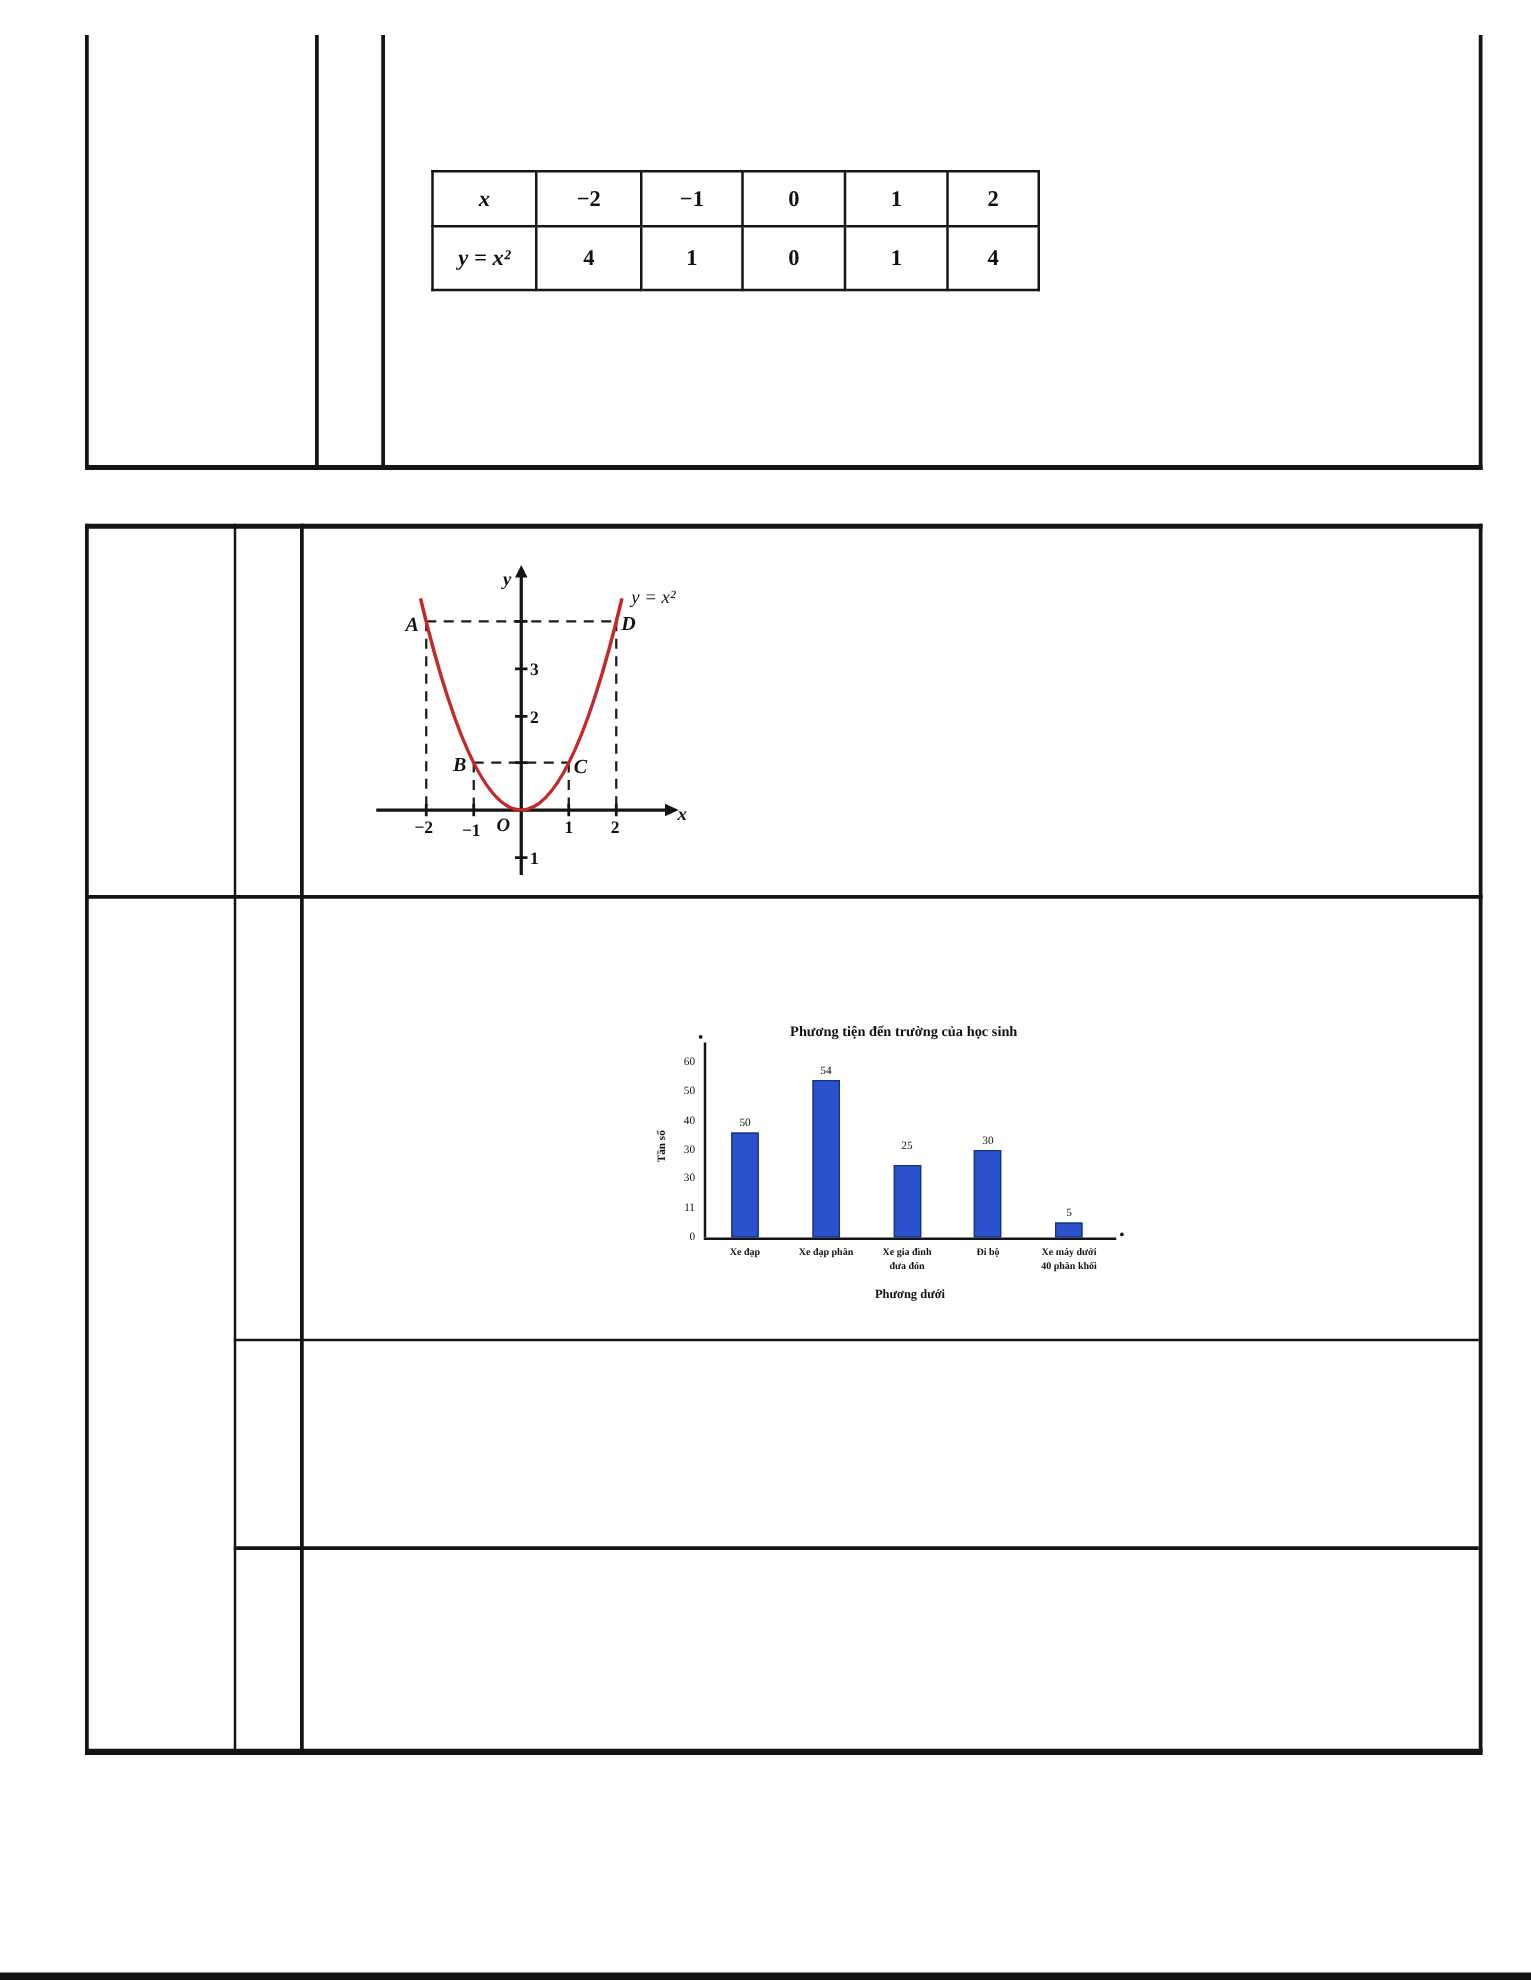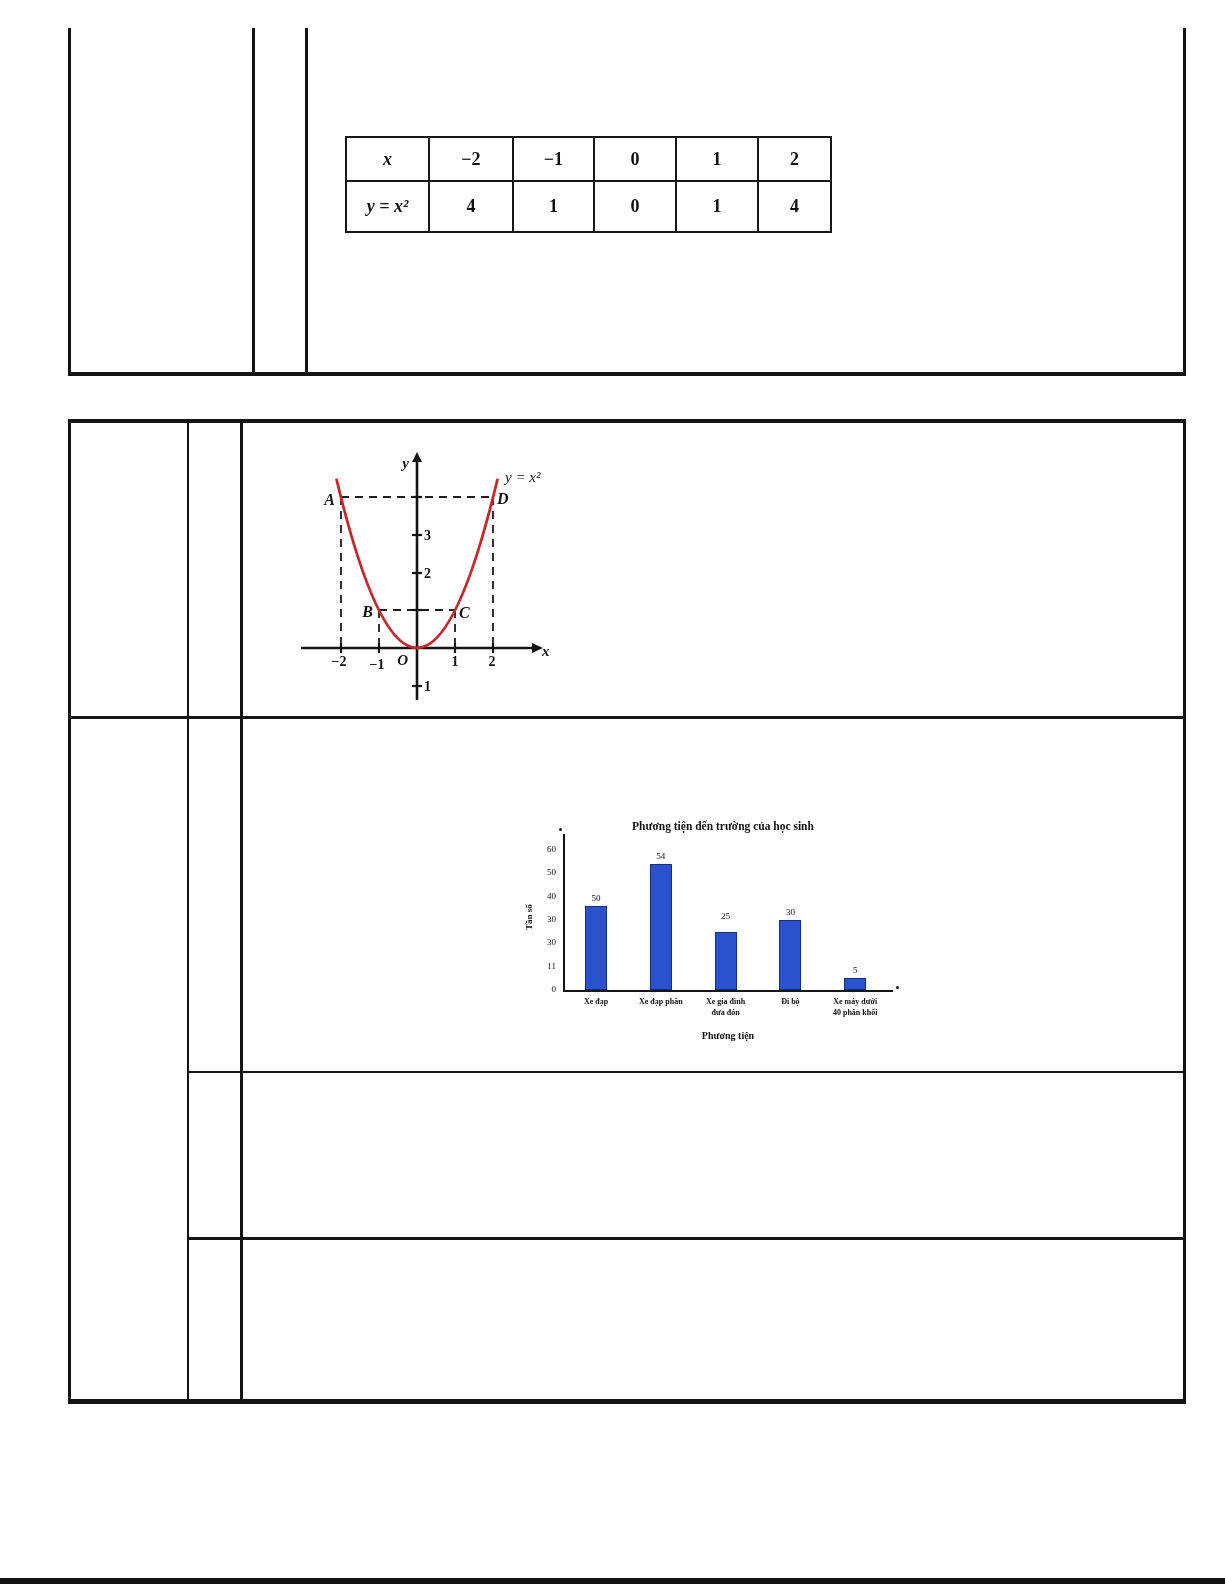--- a/index.html
+++ b/index.html
@@ -163,16 +163,16 @@
       <div class="barcat" style="left: 169.6px; top: 179px;">Xe gia đình
 đưa đón</div>
       <div class="bar" style="left: 261.4px; top: 102px; width: 22px; height: 70px; background: rgb(42, 82, 204);"></div>
       <div class="barval" style="left: 252.4px; top: 89px;">30</div>
       <div class="barcat" style="left: 234.4px; top: 179px;">Đi bộ</div>
       <div class="bar" style="left: 326.2px; top: 160.333px; width: 22px; height: 11.6667px; background: rgb(42, 82, 204);"></div>
       <div class="barval" style="left: 317.2px; top: 147.333px;">5</div>
       <div class="barcat" style="left: 299.2px; top: 179px;">Xe máy dưới
 40 phân khối</div>
     </div>
-  <div class="xlabel">Phương tiện</div>
+  <div class="xlabel">Phương dưới</div>
 </div>
 
 <div class="line" style="left:0;top:1578px;width:1225px;height:6px;"></div>
 
 </body></html>

